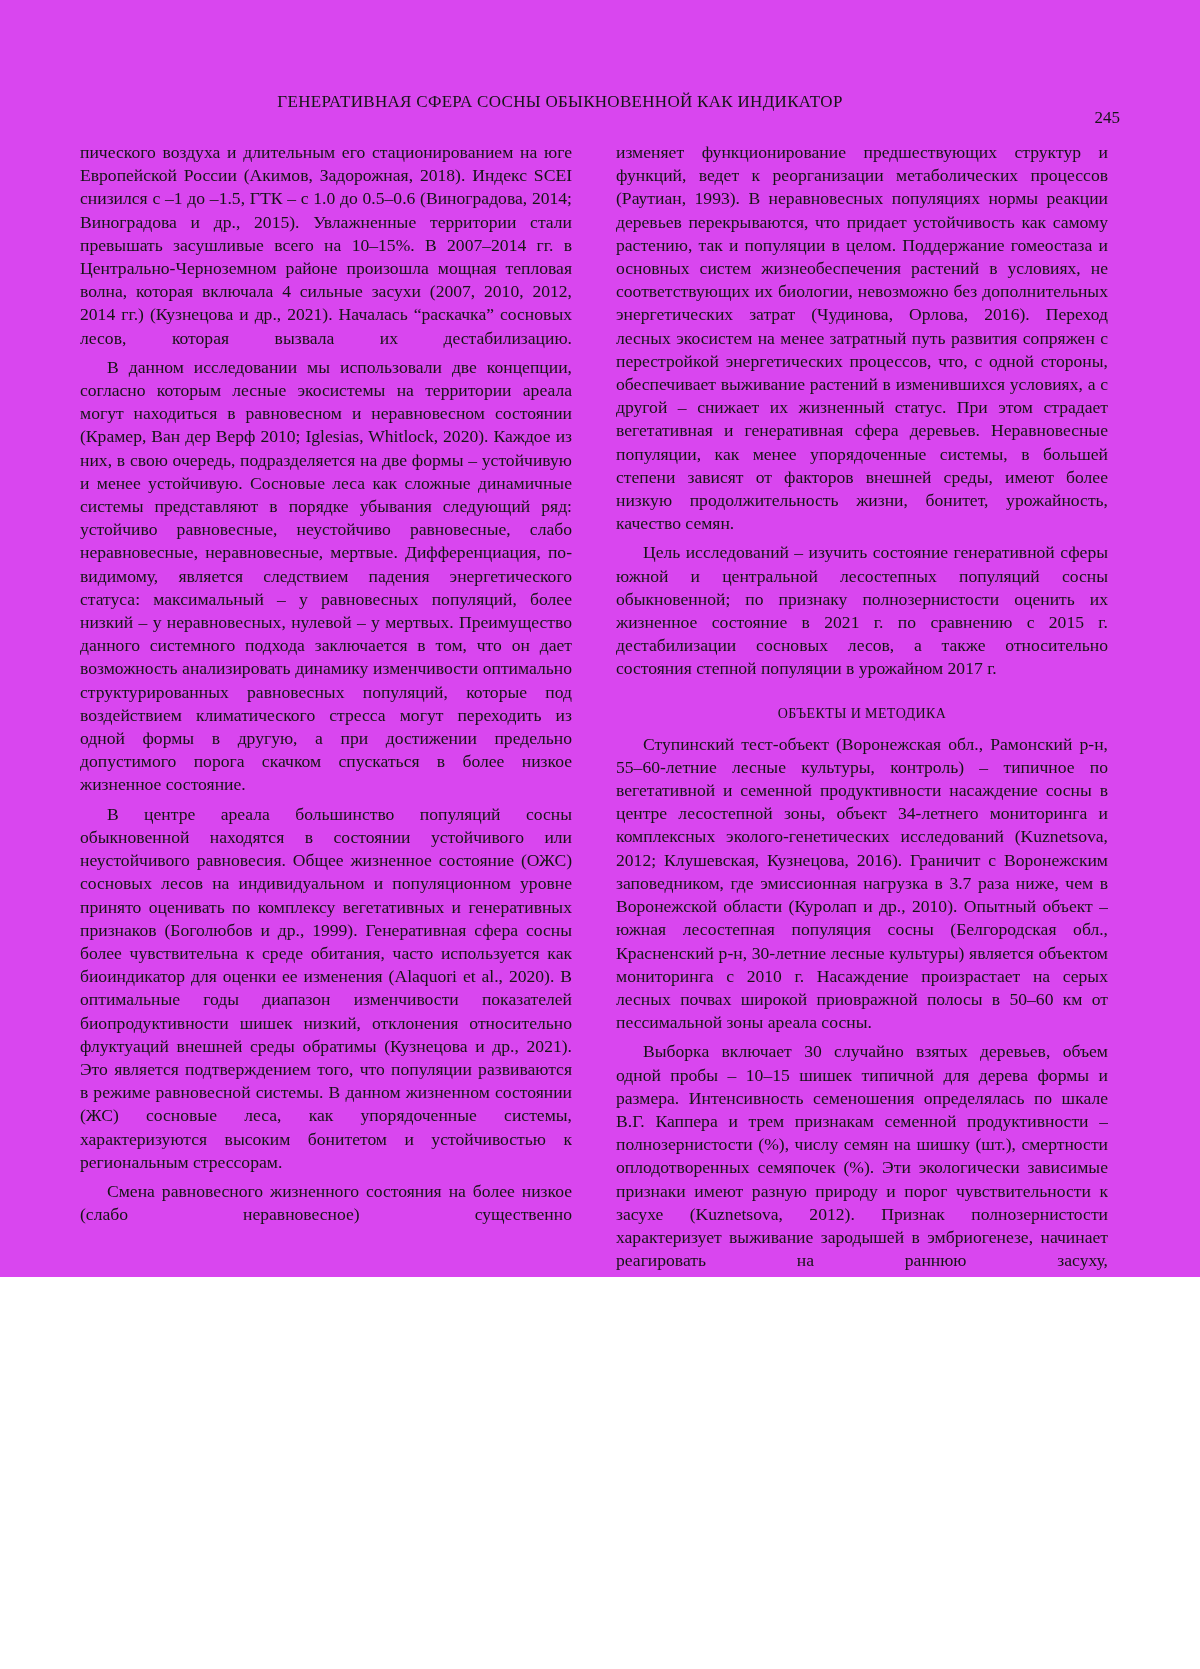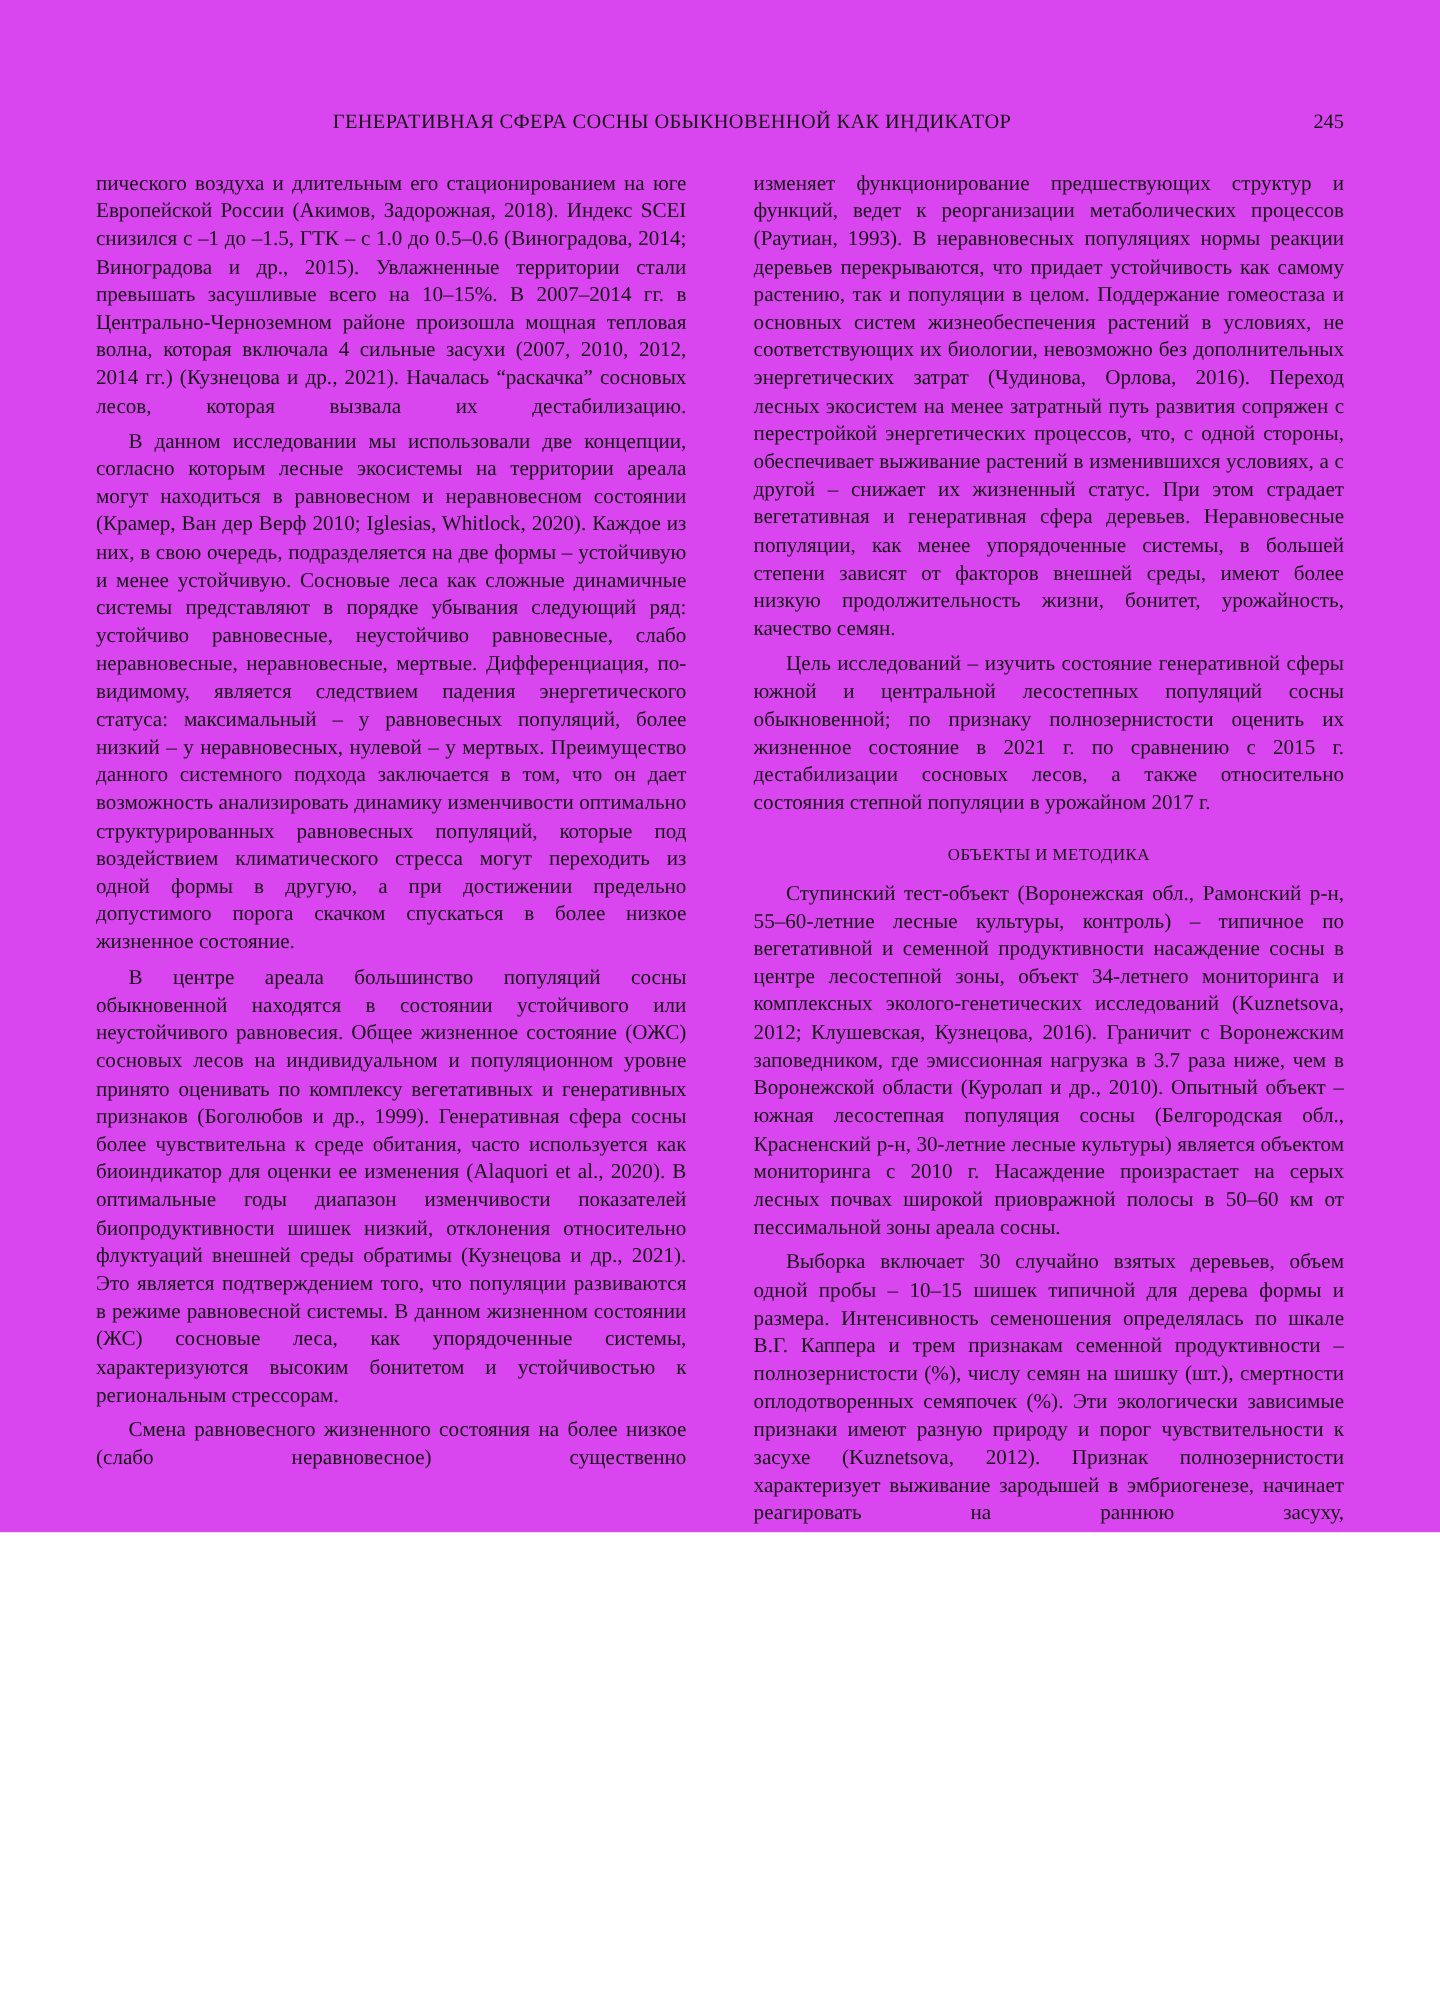--- a/index.html
+++ b/index.html
@@ -21,29 +21,29 @@
   .running-title {
     position: absolute;
     left: 0; right: 80px; top: 0;
     text-align: center;
     font-size: 17px;
     letter-spacing: 0.3px;
     white-space: nowrap;
   }
   .running-page {
     position: absolute;
-    right: 0; top: 0;
+    right: 0; top: 16px;
     font-size: 17px;
   }
   .columns {
     position: absolute;
     top: 141px; left: 80px;
     width: 1040px; height: 1388px;
     display: flex;
-    gap: 56px;
+    gap: 44px;
   }
   .col { width: 492px; height: 100%; overflow: hidden; }
   p.para {
     font-size: 17.6px;
     line-height: 23.2px;
     text-align: justify;
     text-indent: 27px;
     margin-top: 6px;
     hyphens: auto;
     -webkit-hyphens: auto;

